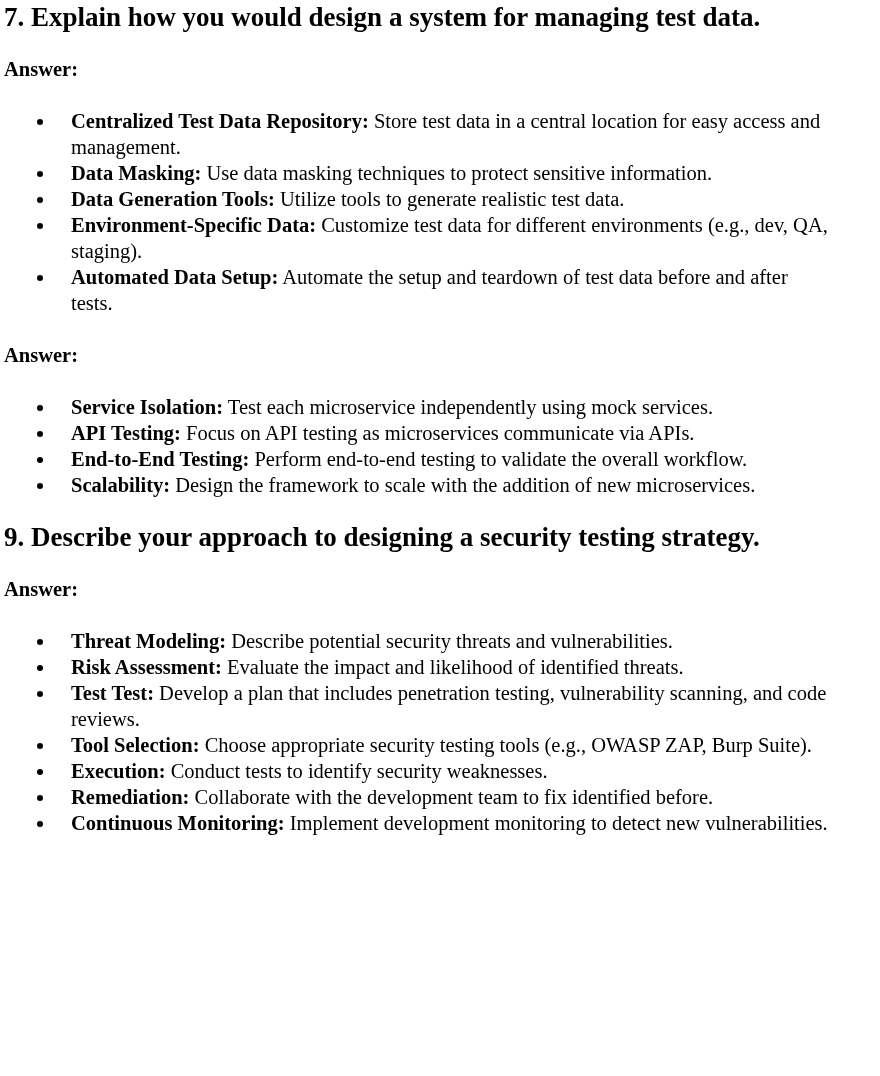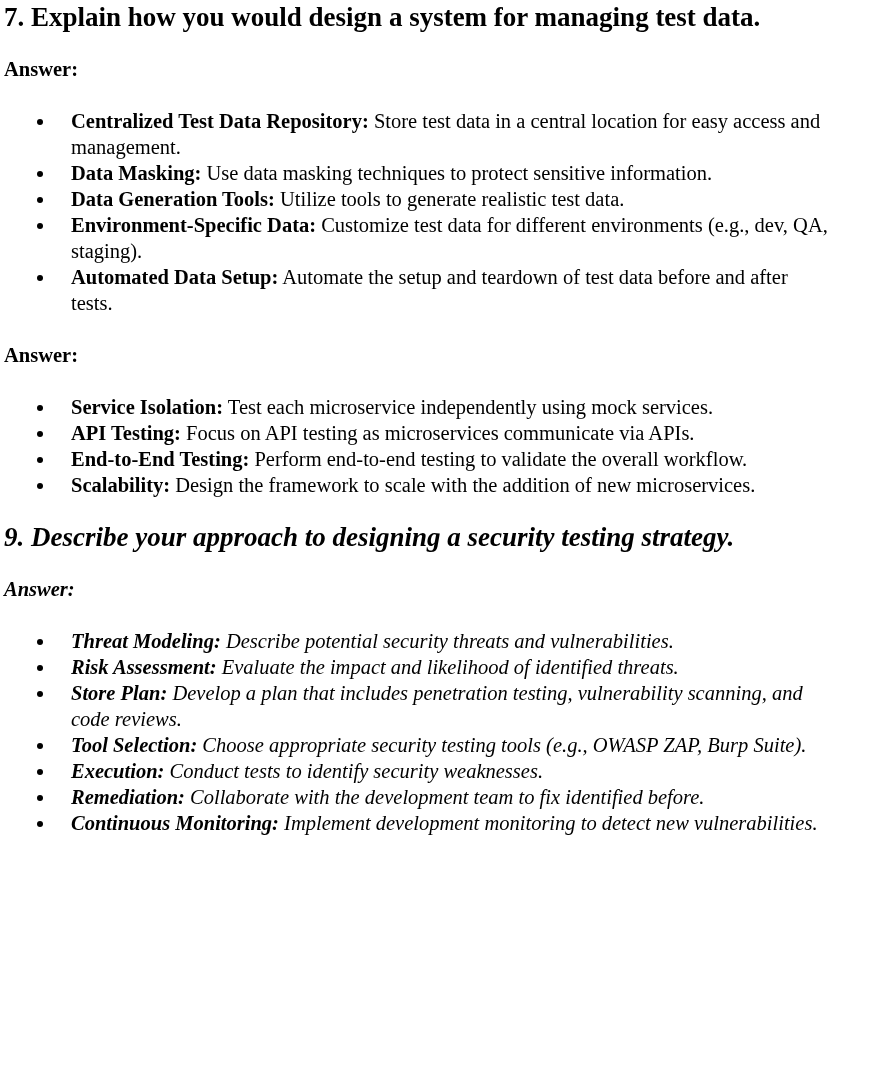--- a/index.html
+++ b/index.html
@@ -45,21 +45,21 @@
       position: absolute;
       left: 33px;
       top: 11px;
       width: 6px;
       height: 6px;
       border-radius: 50%;
       background: #000;
     }
     .term { font-weight: bold; }
     .section { margin-bottom: 26px; }
-    .section:last-child { margin-bottom: 16px; font-style: italic; }
+    .section:last-child { margin-bottom: 16px; }
   </style>
 </head>
 <body>
 
 <div class="page">
 
   <div class="section">
     <p class="question">7. Explain how you would design a system for managing test data.</p>
     <p class="answer-label">Answer:</p>
     <ul class="bullets">
@@ -80,21 +80,21 @@
       <li><span class="bullet-dot"></span><span class="term">Scalability:</span><span> Design the framework to scale with the addition of new microservices.</span></li>
     </ul>
   </div>
 
   <div class="section">
     <p class="question">9. Describe your approach to designing a security testing strategy.</p>
     <p class="answer-label">Answer:</p>
     <ul class="bullets">
       <li><span class="bullet-dot"></span><span class="term">Threat Modeling:</span><span> Describe potential security threats and vulnerabilities.</span></li>
       <li><span class="bullet-dot"></span><span class="term">Risk Assessment:</span><span> Evaluate the impact and likelihood of identified threats.</span></li>
-      <li><span class="bullet-dot"></span><span class="term">Store Plan:</span><span> Develop a plan that includes penetration testing, vulnerability scanning, and code reviews.</span></li>
+      <li><span class="bullet-dot"></span><span class="term">Test Test:</span><span> Develop a plan that includes penetration testing, vulnerability scanning, and code reviews.</span></li>
       <li><span class="bullet-dot"></span><span class="term">Tool Selection:</span><span> Choose appropriate security testing tools (e.g., OWASP ZAP, Burp Suite).</span></li>
       <li><span class="bullet-dot"></span><span class="term">Execution:</span><span> Conduct tests to identify security weaknesses.</span></li>
       <li><span class="bullet-dot"></span><span class="term">Remediation:</span><span> Collaborate with the development team to fix identified before.</span></li>
       <li><span class="bullet-dot"></span><span class="term">Continuous Monitoring:</span><span> Implement development monitoring to detect new vulnerabilities.</span></li>
     </ul>
   </div>
 
 </div>
 
 </body></html>

